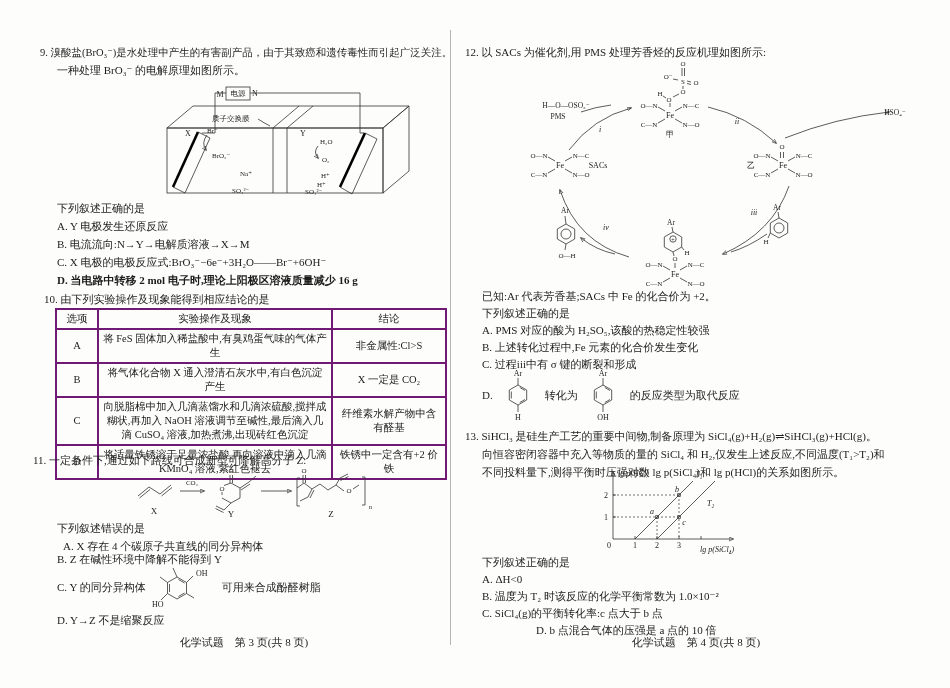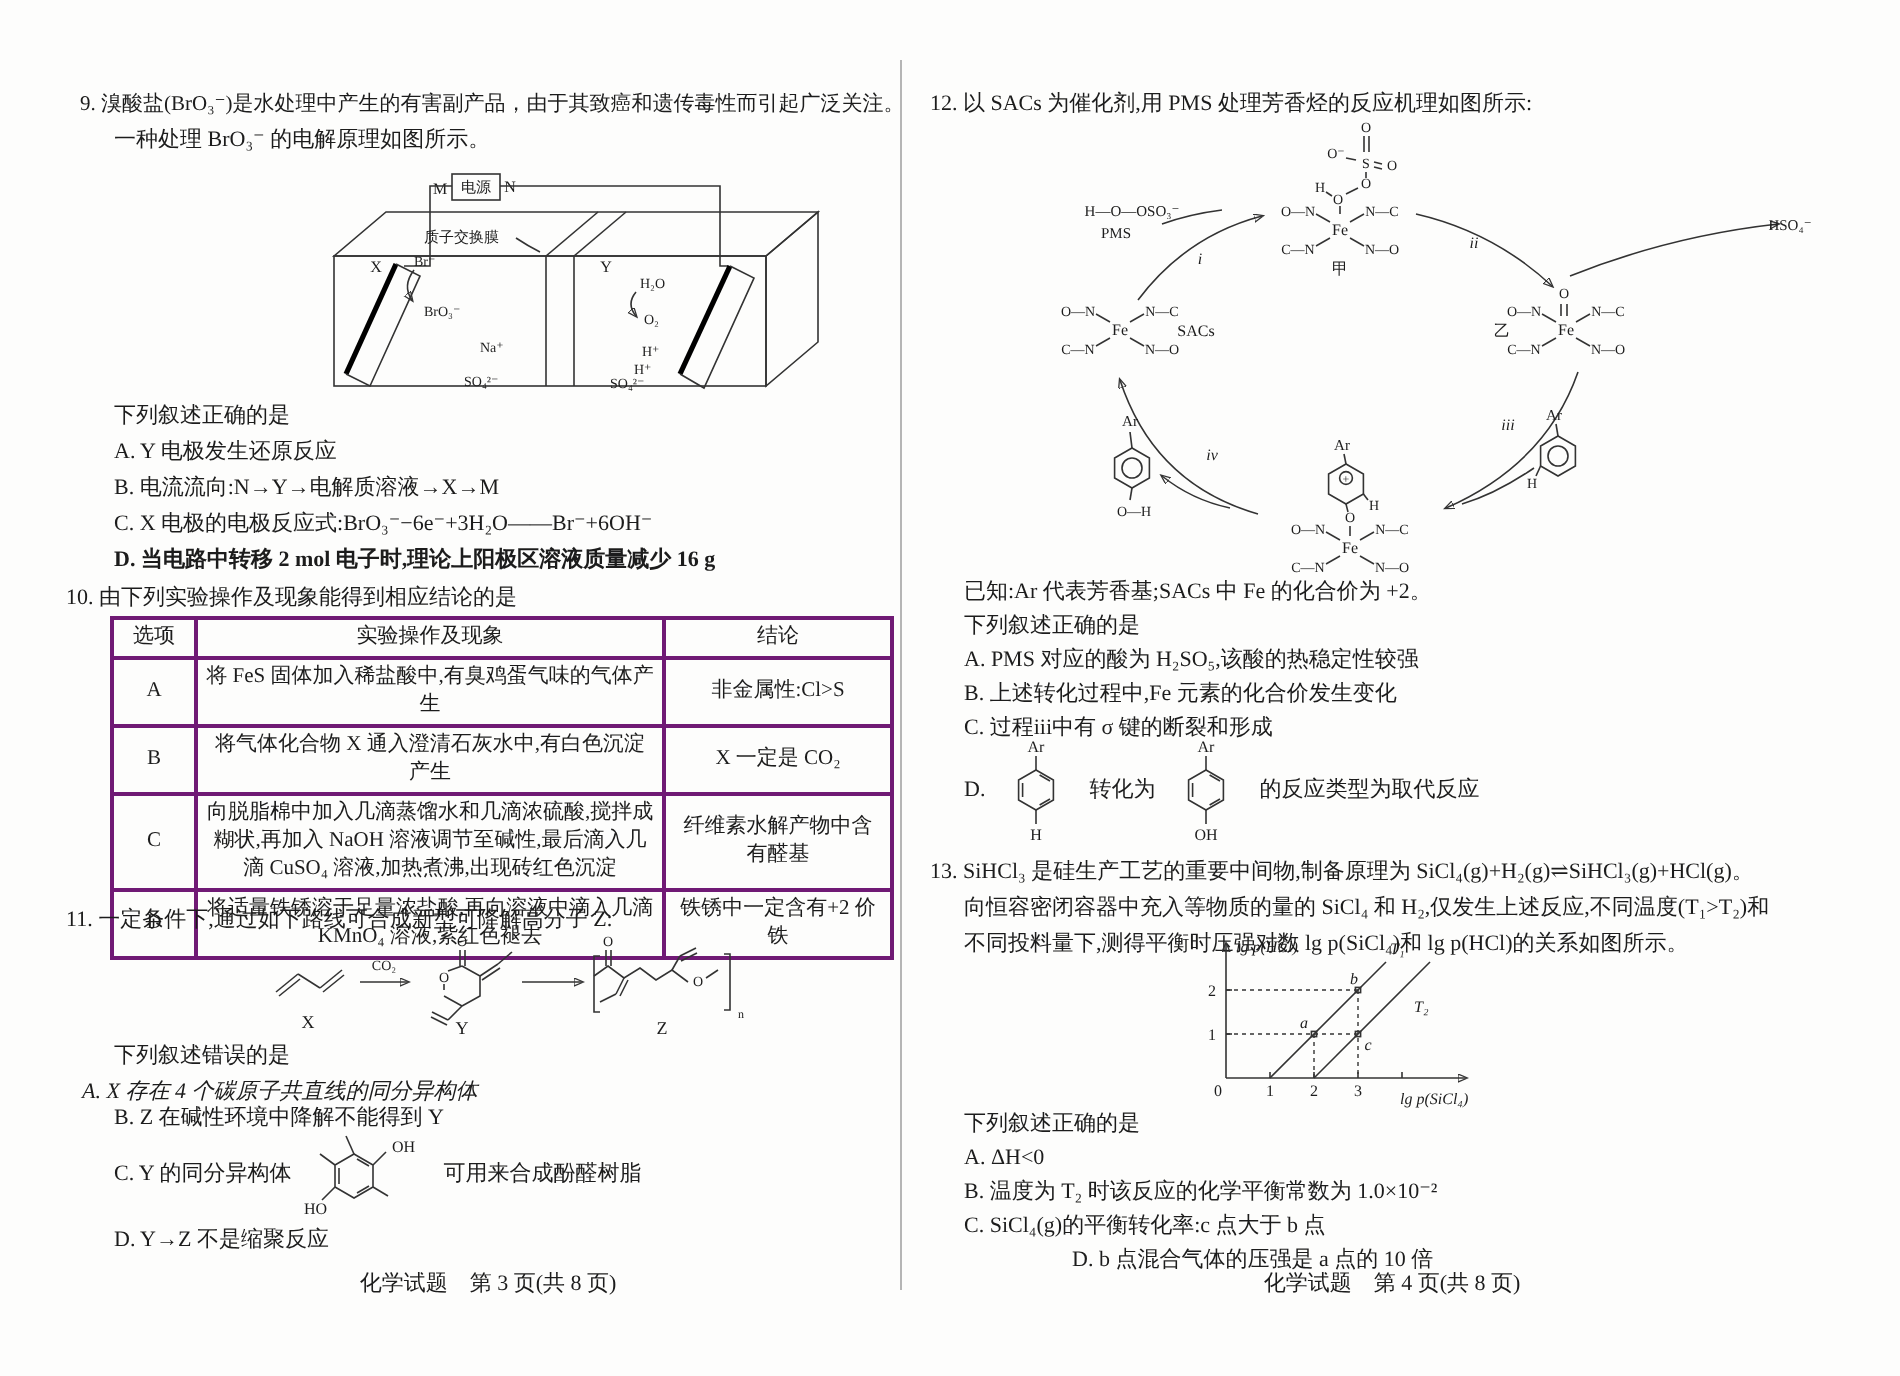--- a/index.html
+++ b/index.html
@@ -75,21 +75,21 @@
     <text x="167" y="107" class="t7">H⁺</text>
     <text x="155" y="114" class="t7">SO₄²⁻</text>
   </svg>
 
   <div class="abs" style="left:57px;top:200px;">下列叙述正确的是</div>
   <div class="abs" style="left:57px;top:218px;">A. Y 电极发生还原反应</div>
   <div class="abs" style="left:57px;top:236px;">B. 电流流向:N→Y→电解质溶液→X→M</div>
   <div class="abs" style="left:57px;top:254px;">C. X 电极的电极反应式:BrO₃⁻−6e⁻+3H₂O——Br⁻+6OH⁻</div>
   <div class="abs" style="left:57px;top:272px;font-weight:bold;">D. 当电路中转移 2 mol 电子时,理论上阳极区溶液质量减少 16 g</div>
 
-  <div class="abs" style="left:33px;top:291px;">10. 由下列实验操作及现象能得到相应结论的是</div>
+  <div class="abs" style="left:44px;top:291px;">10. 由下列实验操作及现象能得到相应结论的是</div>
 
   <table class="exp-table" style="left:55px;top:308px;width:390px;">
     <colgroup>
         <col style="width:42px;">
         <col style="width:234px;">
         <col style="width:114px;">
       </colgroup>
     <tbody>
         <tr>
       <th>选项</th>
@@ -167,21 +167,21 @@
         <line x1="212.5" y1="16.5" x2="220.5" y2="12.5"></line>
       <text x="221" y="29" class="t7 mid">O</text>
       <line x1="225" y1="25" x2="231" y2="21"></line>
       <polyline points="234,13 237,13 237,41 234,41"></polyline>
       <text x="241" y="45" class="t6">n</text>
       <text x="203" y="53" class="t9 mid">Z</text>
     </g>
   </svg>
 
   <div class="abs" style="left:57px;top:520px;">下列叙述错误的是</div>
-  <div class="abs" style="left:41px;top:538px;font-style:italic;">A. X 存在 4 个碳原子共直线的同分异构体</div>
+  <div class="abs" style="left:63px;top:538px;">A. X 存在 4 个碳原子共直线的同分异构体</div>
   <div class="abs" style="left:57px;top:551px;">B. Z 在碱性环境中降解不能得到 Y</div>
 
   <div class="flexrow" style="left:57px;top:562px;height:50px;">
     <span>C. Y 的同分异构体</span>
     <svg width="66" height="50">
       <polygon points="26,15 35.5,20.5 35.5,31.5 26,37 16.5,31.5 16.5,20.5"></polygon>
       <line x1="27.5" y1="17.5" x2="33.5" y2="21"></line>
       <line x1="33.5" y1="31" x2="27.5" y2="34.5"></line>
       <line x1="18.5" y1="30" x2="18.5" y2="22"></line>
       <line x1="35.5" y1="20.5" x2="42" y2="14"></line>

